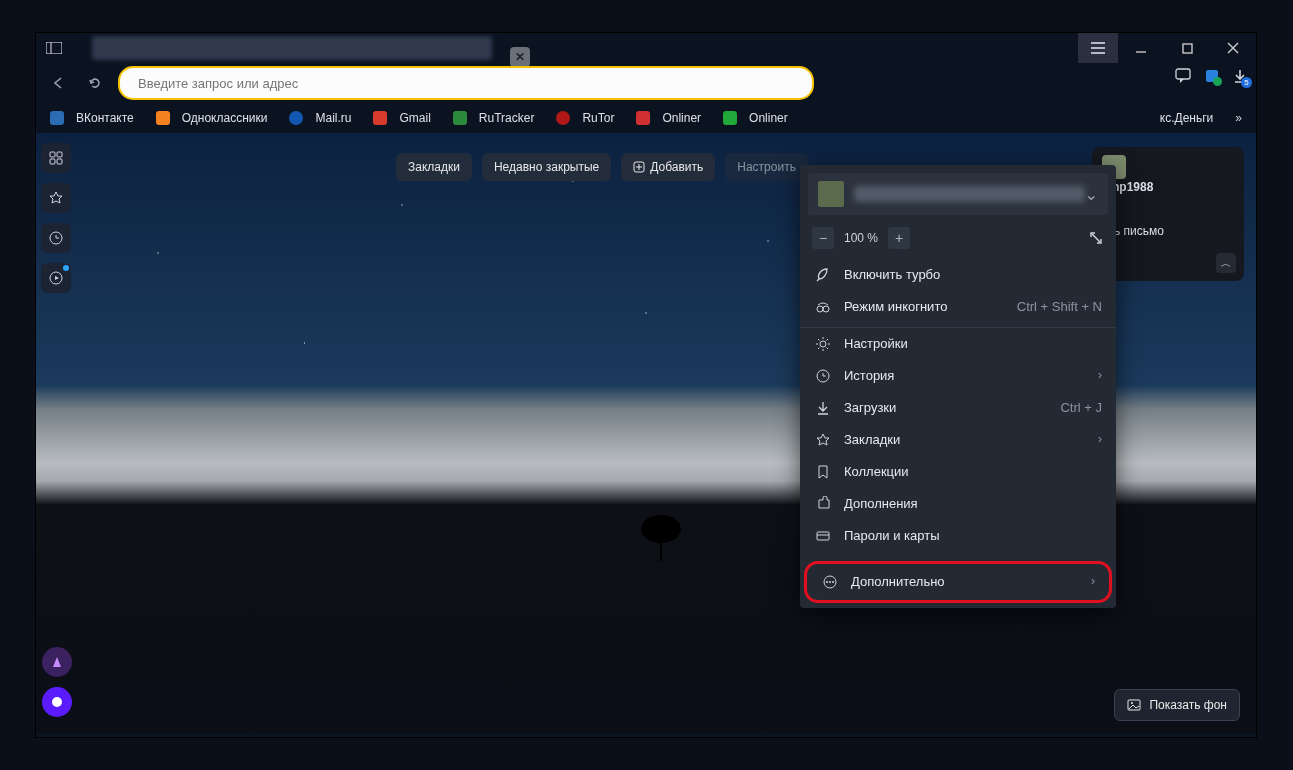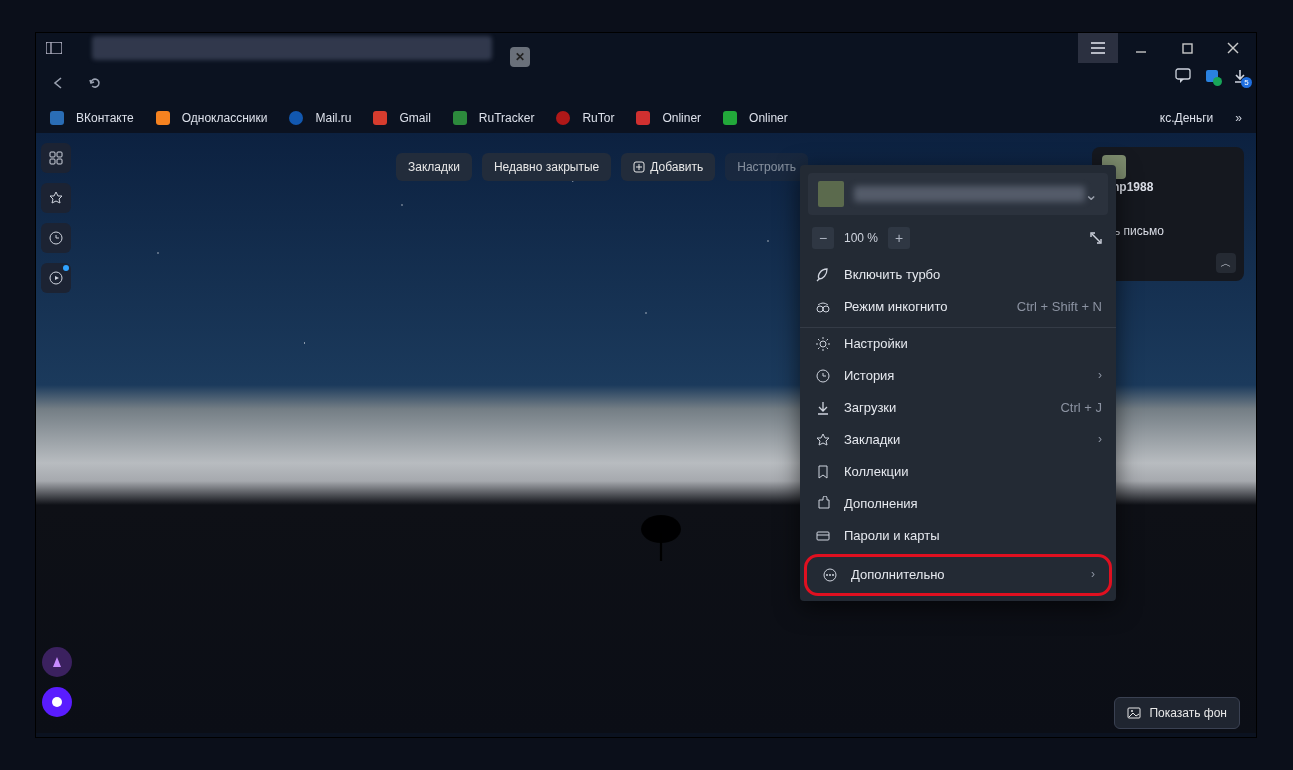--- a/index.html
+++ b/index.html
@@ -34,35 +34,35 @@
 .edge-buttons{position:absolute;left:5px;top:10px;display:flex;flex-direction:column;gap:10px;}
 .edge-btn{width:30px;height:30px;border-radius:6px;background:#1c2333;display:flex;align-items:center;justify-content:center;color:#cfd4e0;position:relative;}
 .edge-btn .dot{position:absolute;top:2px;right:2px;width:6px;height:6px;border-radius:50%;background:#2fa3ff;}
 .top-chips{position:absolute;top:20px;left:360px;display:flex;gap:10px;}
 .chip{background:#222c3b;color:#e8e8e8;font-size:12px;height:28px;border-radius:6px;display:flex;align-items:center;padding:0 12px;gap:5px;}
 .chip.ghost{opacity:.55;}
 .alice{position:absolute;left:6px;bottom:16px;display:flex;flex-direction:column;gap:10px;}
 .alice-btn{width:30px;height:30px;border-radius:50%;display:flex;align-items:center;justify-content:center;}
 .alice-a{background:#3b215f;}
 .alice-b{background:#5a1cff;}
-.show-bg{position:absolute;right:16px;bottom:4px;background:#1f2530;border:1px solid #3a4152;color:#e8e8e8;font-size:12px;height:30px;border-radius:6px;display:flex;align-items:center;padding:0 12px;gap:8px;}
+.show-bg{position:absolute;right:16px;bottom:12px;background:#1f2530;border:1px solid #3a4152;color:#e8e8e8;font-size:12px;height:30px;border-radius:6px;display:flex;align-items:center;padding:0 12px;gap:8px;}
 .menu{position:absolute;right:140px;top:32px;width:316px;background:#232a34;border-radius:4px;padding:8px 0 3px;box-shadow:0 6px 24px rgba(0,0,0,.6);}
 .profile{margin:0 8px 6px;height:42px;background:#2b323d;border-radius:4px;display:flex;align-items:center;padding:0 10px;position:relative;filter:blur(0);}
 .profile .avatar{width:26px;height:26px;background:#5b6a4d;border-radius:2px;margin-right:10px;}
 .profile .blurred{flex:1;height:16px;background:rgba(160,170,190,.35);border-radius:3px;filter:blur(3px);}
 .profile .caret{color:#9aa0ac;}
 .zoomrow{display:flex;align-items:center;justify-content:space-between;padding:6px 12px 10px;color:#cfd4de;font-size:12px;}
 .zoomseq{display:flex;align-items:center;gap:10px;}
 .zbtn{width:22px;height:22px;background:#2f3743;border-radius:3px;display:flex;align-items:center;justify-content:center;font-size:14px;color:#aeb5c2;}
 .mitem{display:flex;align-items:flex-start;gap:12px;padding:8px 14px;font-size:13px;color:#e6e9ef;position:relative;}
 .mitem .shortcut{position:absolute;right:14px;color:#8c93a2;font-size:13px;}
 .mitem .chevr{position:absolute;right:14px;color:#8c93a2;font-size:12px;}
 .mitem.sep-before{border-top:1px solid #343b46;margin-top:4px;}
 .mico{width:18px;display:flex;justify-content:center;color:#cfd4de;}
-.highlight{border:3px solid #e01020;border-radius:14px;margin:2px 4px 2px;padding:0;}
+.highlight{border:3px solid #e01020;border-radius:14px;margin:9px 4px 2px;padding:0;}
 .highlight .mitem{padding:10px 14px;}
 .widget{position:absolute;right:12px;top:14px;width:132px;height:118px;background:#15181f;border-radius:8px;padding:8px 10px;font-size:12px;color:#dcdfe8;display:flex;flex-direction:column;gap:8px;}
 .widget .r1{display:flex;align-items:flex-start;gap:1px;flex-direction:column;}
 .widget .av{width:24px;height:24px;border-radius:4px;background:#7c8b6d;}
 .widget .collapse{position:absolute;right:8px;bottom:8px;width:20px;height:20px;background:#252a33;border-radius:4px;display:flex;align-items:center;justify-content:center;font-size:11px;color:#cfd4de;}
 svg{display:block;}
 </style>
 </head>
 <body>
 
@@ -110,20 +110,23 @@
     <div class="nav-btn">
       <svg width="16" height="14">
           <path d="M10 2 L4 7 L10 12" fill="none" stroke="#9aa1b0" stroke-width="1.6"></path>
         </svg>
     </div>
     <div class="nav-btn">
       <svg width="16" height="16">
           <path d="M4 8 A4 4 0 1 1 5.2 11" fill="none" stroke="#9aa1b0" stroke-width="1.6"></path>
           <path d="M3 5 L4 8 L7 7" fill="none" stroke="#9aa1b0" stroke-width="1.6"></path>
         </svg>
+    </div>
+    <div class="addr">
+      <input placeholder="Введите запрос или адрес" style="">
     </div>
     <div class="rbar">
       <span>
           <svg width="18" height="18">
             <rect x="2" y="2" width="14" height="10" rx="2" fill="none" stroke="#cfd4de" stroke-width="1.3"></rect>
             <path d="M6 12 L6 16 L10 12" fill="#cfd4de"></path>
           </svg>
         </span>
       <span style="position:relative">
           <svg width="16" height="16">

